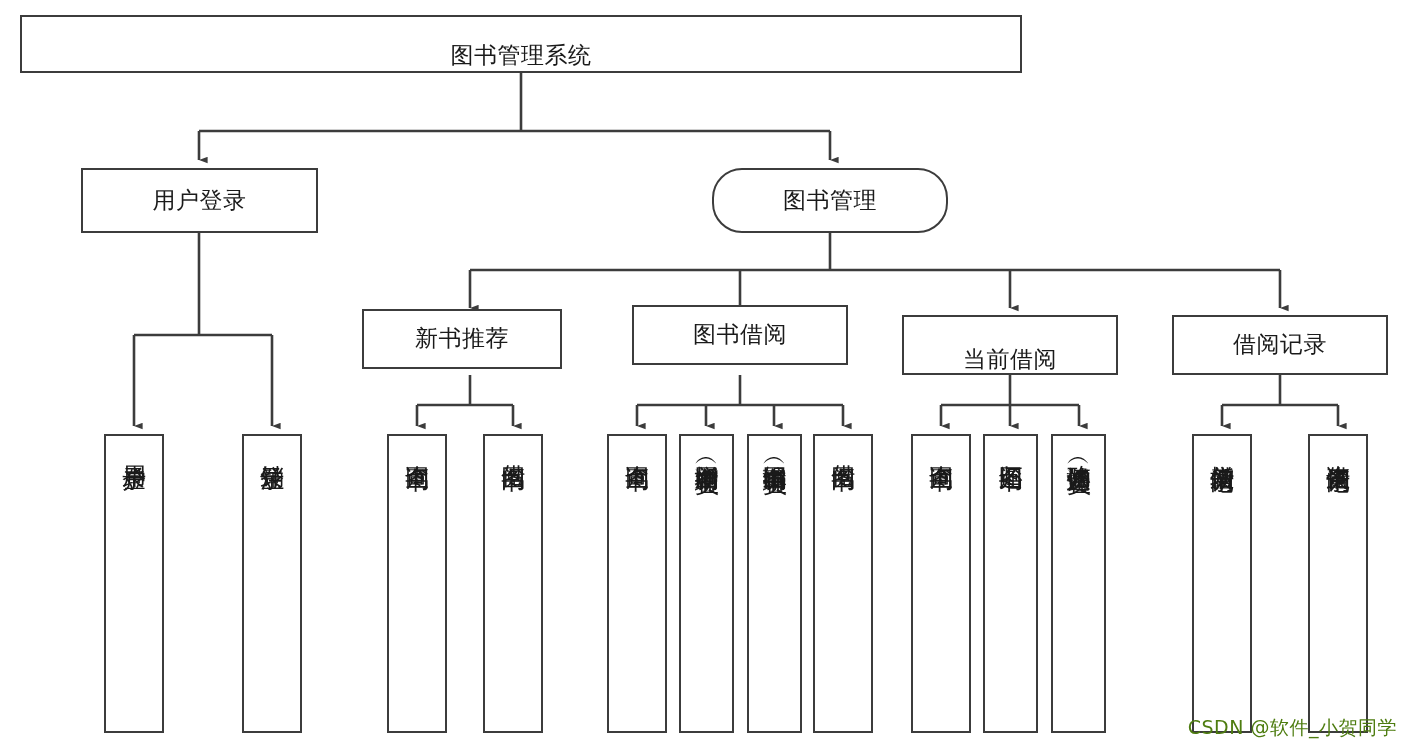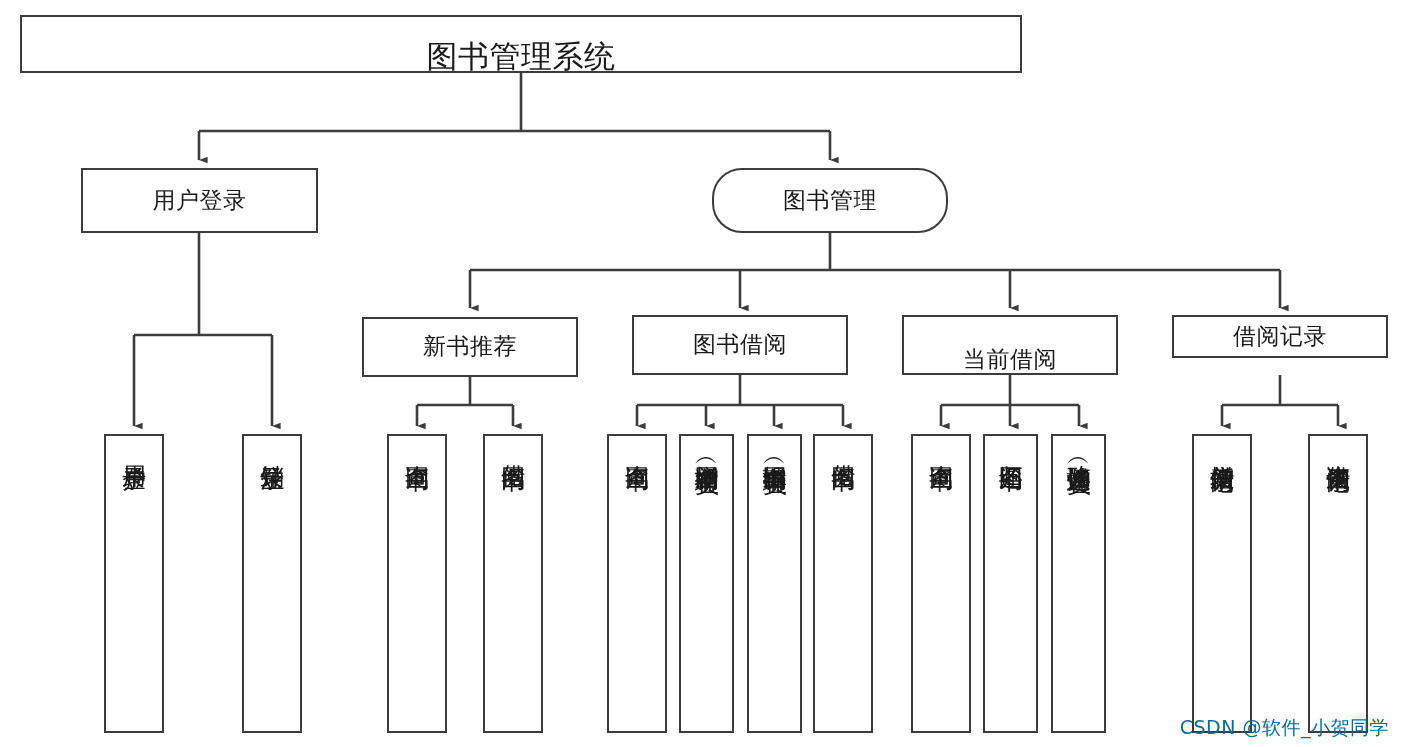--- a/index.html
+++ b/index.html
@@ -39,43 +39,43 @@
     display: block;
     text-align: center;
     line-height: 1.12;
     letter-spacing: 0.5px;
   }
   
   .node.h .label {
     font-size: 23px;
   }
   .node.h.root .label {
-    font-size: 31px;
+    font-size: 23px;
     margin-top: 24px;
   }
   
   .node.v {
     align-items: flex-start;
     padding-top: 10px;
   }
   .node.v .label {
     writing-mode: vertical-rl;
     text-orientation: upright;
     font-size: 24px;
     line-height: 1.02;
     letter-spacing: 1px;
     white-space: nowrap;
     margin: 0 auto;
   }
   .watermark {
     position: absolute;
-    right: 16px;
+    right: 8px;
     bottom: 6px;
     font-size: 19px;
-    color: #0369a1;
+    color: #4d7c0f;
     letter-spacing: 0.5px;
     z-index: 3;
     white-space: nowrap;
   }
 </style>
 </head>
 <body>
 
 <div id="diagram-root">
 
@@ -133,30 +133,30 @@
     <span class="label">图书管理系统</span>
   </div>
 
   <div class="node h" style="left:81px; top:168px; width:237px; height:65px;">
     <span class="label">用户登录</span>
   </div>
   <div class="node h" style="left:712px; top:168px; width:236px; height:65px;border-radius:30px;">
     <span class="label">图书管理</span>
   </div>
 
-  <div class="node h" style="left:362px; top:317px; width:216px; height:60px;">
+  <div class="node h" style="left:362px; top:309px; width:200px; height:60px;">
     <span class="label">新书推荐</span>
   </div>
-  <div class="node h" style="left:632px; top:315px; width:216px; height:60px;">
+  <div class="node h" style="left:632px; top:305px; width:216px; height:60px;">
     <span class="label">图书借阅</span>
   </div>
   <div class="node h" style="left:902px; top:315px; width:216px; height:60px;align-items:flex-end;">
     <span class="label">当前借阅</span>
   </div>
-  <div class="node h" style="left:1172px; top:315px; width:216px; height:43px;">
+  <div class="node h" style="left:1172px; top:315px; width:216px; height:60px;">
     <span class="label">借阅记录</span>
   </div>
 
   <div class="node v" style="left:104px; top:434px; width:60px; height:299px;">
     <span class="label">用户登录</span>
   </div>
   <div class="node v" style="left:242px; top:434px; width:60px; height:299px;">
     <span class="label">注销登录</span>
   </div>
 

